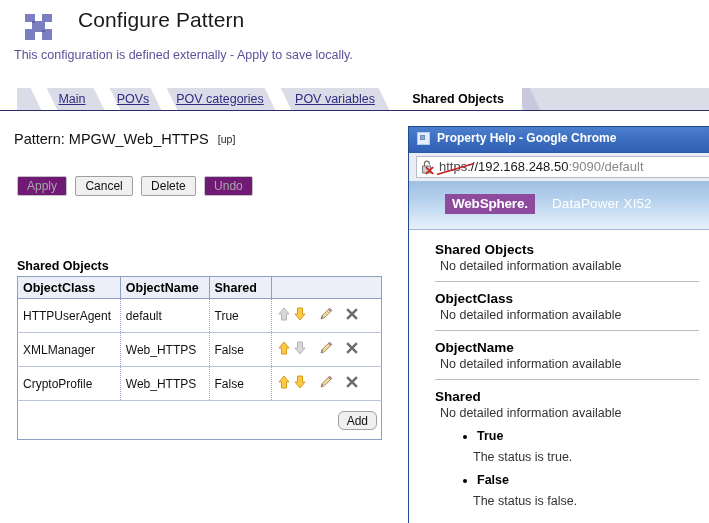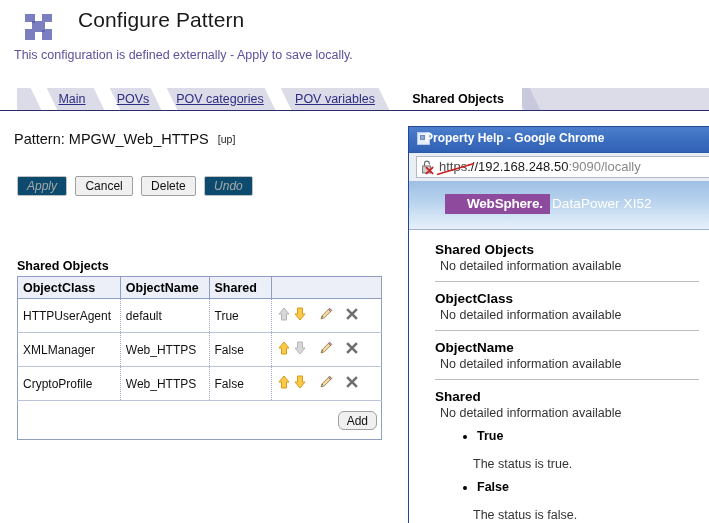--- a/index.html
+++ b/index.html
@@ -135,23 +135,22 @@
     border: 1px solid #a0a0a0;
     border-radius: 2px;
     color: #111111;
     box-sizing: border-box;
     vertical-align: top;
     cursor: pointer;
   }
   .btn.disabled {
     color: #a8a8a8;
     border-color: #c2c2c2;
-    background: #0c4a6e;
+    background: #701a75;
     cursor: default;
-    font-style: italic;
   }
 
   
   .so-caption {
     position: absolute;
     left: 17px; top: 259px;
     font-size: 12.5px;
     font-weight: bold;
     color: #000000;
   }
@@ -250,21 +249,21 @@
   .chrome-tb-icon i {
     display: block;
     margin: 2px;
     width: 5px; height: 5px;
     background: #8ea8d4;
     border: 1px solid #6c8cc2;
     box-sizing: border-box;
   }
   .chrome-title-text {
     position: absolute;
-    left: 16px; top: 4px;
+    left: 28px; top: 4px;
     font-size: 12px;
     font-weight: bold;
     color: #ffffff;
     white-space: nowrap;
   }
   .chrome-addrbar {
     position: relative;
     height: 28px;
     background: #e9eef5;
     padding: 3px 0 3px 0;
@@ -314,21 +313,21 @@
     background: linear-gradient(to bottom, #9fc0e4 0%, #b4d0ec 38%, #cfe2f4 70%, #e7f0fa 100%);
     border-bottom: 1px solid #9fb4cf;
   }
   .ws-logo {
     position: absolute;
     left: 36px; top: 13px;
     background: #8e4b9e;
     color: #ffffff;
     font-weight: bold;
     font-size: 13.5px;
-    padding: 2px 7px 3px 22px;
+    padding: 2px 7px 3px 7px;
     letter-spacing: -0.2px;
   }
   .ws-product {
     position: absolute;
     left: 143px; top: 15px;
     color: #ffffff;
     font-size: 13.5px;
     letter-spacing: 0.1px;
   }
 
@@ -364,21 +363,21 @@
   }
   .help-ul li { margin-bottom: 9px; }
   .help-li-t {
     font-size: 12.5px;
     font-weight: bold;
     color: #000;
   }
   .help-li-d {
     font-size: 12.5px;
     color: #333;
-    margin-top: 14px;
+    margin-top: 7px;
     margin-left: -4px;
   }
 </style>
 </head>
 <body>
 
 <div id="root">
 
   <div class="header-row">
     <div class="pattern-logo">
@@ -574,21 +573,21 @@
     <div class="chrome-addrbar">
       <div class="chrome-addr-inner">
         <span class="lock-broken">
           <svg width="14" height="15" viewBox="0 0 14 15">
             <path d="M3.5 6 L3.5 3.6 A2.4 2.4 0 0 1 8.3 3.6 L8.3 4.6" fill="none" stroke="#6d6d6d" stroke-width="1.2"></path>
             <rect x="1.6" y="6" width="8" height="7" fill="#cfcfcf" stroke="#6d6d6d" stroke-width="0.9"></rect>
             <path d="M5.4 7.6 L11.6 13.4 M11.6 7.6 L5.4 13.4" stroke="#cc2222" stroke-width="1.9" stroke-linecap="round"></path>
           </svg>
         </span>
         <span class="addr-text">
-          <span class="addr-scheme">https</span><span class="addr-host">://</span><span class="addr-host">192.168.248.50</span><span class="addr-rest">:9090/locally</span>
+          <span class="addr-scheme">https</span><span class="addr-host">://</span><span class="addr-host">192.168.248.50</span><span class="addr-rest">:9090/default</span>
         </span>
         <svg class="strike-red" viewBox="0 0 40 14">
           <line x1="1" y1="12.5" x2="38" y2="1.5" stroke="#cc2222" stroke-width="1.8"></line>
         </svg>
       </div>
     </div>
 
     <div class="ws-banner">
       <span class="ws-logo">WebSphere.</span>
       <span class="ws-product">DataPower XI52</span>

